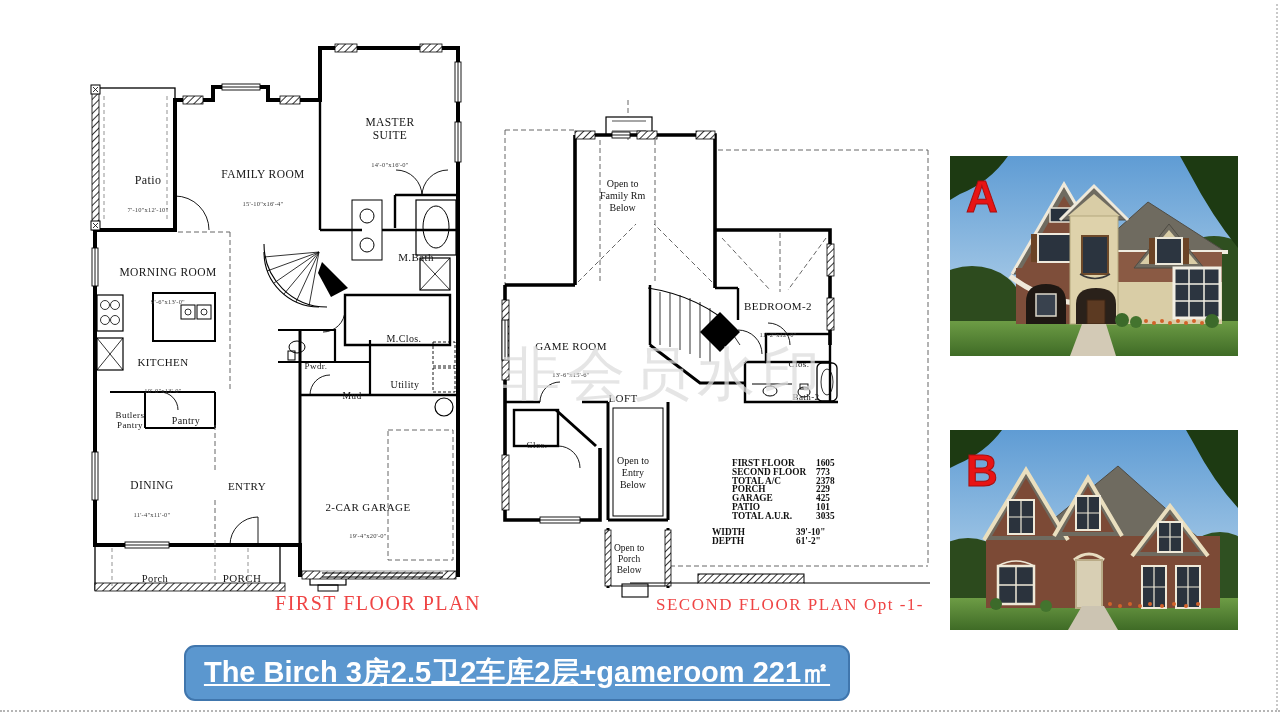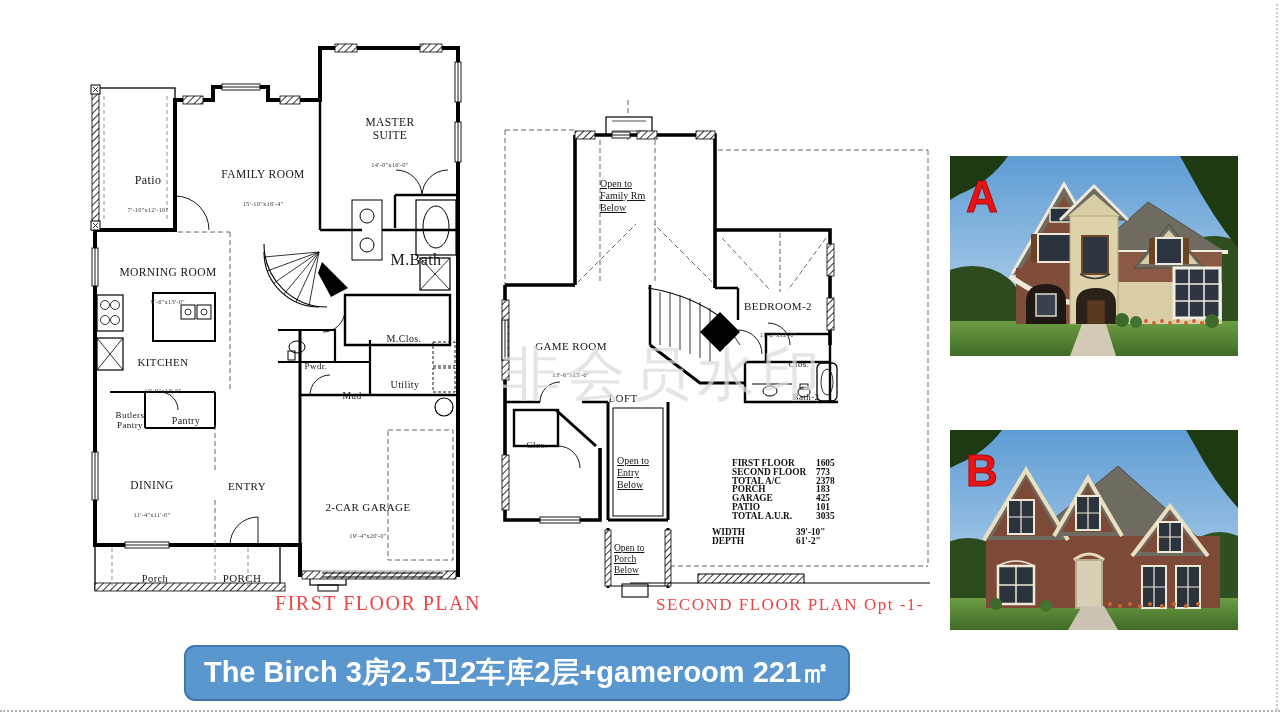--- a/index.html
+++ b/index.html
@@ -2,39 +2,39 @@
 <html><head>
 <meta charset="utf-8">
 <style>
   html,body{margin:0;padding:0;background:#fff;}
   .page{position:relative;width:1280px;height:720px;background:#fff;overflow:hidden;
         font-family:"Liberation Serif","DejaVu Serif",serif;}
   svg{display:block;}
   .linework{position:absolute;left:0;top:0;z-index:1;}
   .rlbl{position:absolute;transform:translateX(-50%);text-align:center;color:#151515;
         line-height:1.12;white-space:pre-line;z-index:3;}
-  .rlbl-left{position:absolute;text-align:left;color:#151515;line-height:1.18;
-        white-space:pre-line;z-index:3;text-decoration:underline;}
+  .rlbl-left{position:absolute;text-align:center;color:#151515;line-height:1.18;
+        white-space:pre-line;z-index:3;}
   .nm{letter-spacing:.4px;}
   .dm{font-size:6.5px;color:#3c3c3c;letter-spacing:.2px;margin-top:1px;}
   .plan-title{position:absolute;transform:translateX(-50%);color:#ef4444;letter-spacing:1.5px;
         z-index:3;white-space:nowrap;}
   .watermark{position:absolute;left:502px;top:336px;font-size:58px;color:#dcdcdc;opacity:.72;
         letter-spacing:7px;z-index:4;pointer-events:none;white-space:nowrap;}
   .stats{position:absolute;left:712px;top:459px;z-index:3;font-weight:bold;font-size:9.3px;
         color:#101010;}
   .srow{display:flex;height:8.8px;line-height:8.8px;padding-left:20px;}
   .sl{width:84px;}
   .stats2{position:absolute;left:712px;top:528px;z-index:3;font-weight:bold;font-size:9.3px;color:#101010;font-family:Liberation Serif, serif;}
   .srow2{display:flex;height:9.4px;line-height:9.4px;}
   .photo{position:absolute;left:950px;width:288px;height:200px;z-index:2;}
   .banner{position:absolute;left:184px;top:645px;width:662px;height:52px;border-radius:11px;
         display:flex;align-items:center;justify-content:center;z-index:5;
         font-family:"Liberation Sans","DejaVu Sans",sans-serif;font-weight:bold;font-size:29px;
-        white-space:nowrap;}
+        white-space:nowrap;text-decoration:underline;}
   .dot-bottom{position:absolute;left:0;width:1280px;top:710px;border-top:2px dotted #b5b5b5;z-index:6;}
   .dot-right{position:absolute;top:4px;height:706px;left:1276px;border-left:2px dotted #c9c9c9;z-index:6;}
 </style>
 </head>
 <body>
 
 <div class="page">
 
   <svg class="linework" width="1280" height="720" viewBox="0 0 1280 720">
     <defs>
@@ -229,21 +229,21 @@
   </div>
   <div class="rlbl" style="left:263px;top:150px">
     <div class="nm" style="font-size:11.5px">FAMILY ROOM</div>
     <div class="dm">15'-10"x16'-4"</div>
   </div>
   <div class="rlbl" style="left:168px;top:248px">
     <div class="nm" style="font-size:11.5px">MORNING ROOM</div>
     <div class="dm">9'-6"x13'-0"</div>
   </div>
   <div class="rlbl" style="left:416px;top:233px">
-    <div class="nm" style="font-size:16px">M.Bath</div>
+    <div class="nm" style="font-size:11px">M.Bath</div>
   </div>
   <div class="rlbl" style="left:163px;top:338px">
     <div class="nm" style="font-size:11px">KITCHEN</div>
     <div class="dm">10'-0"x13'-0"</div>
   </div>
   <div class="rlbl" style="left:404px;top:315px">
     <div class="nm" style="font-size:10px">M.Clos.</div>
   </div>
   <div class="rlbl" style="left:316px;top:343px">
     <div class="nm" style="font-size:9px">Pwdr.</div>
@@ -319,21 +319,21 @@
     <div class="srow">
         <span class="sl">SECOND FLOOR</span>
         <span>773</span>
       </div>
     <div class="srow">
         <span class="sl">TOTAL A/C</span>
         <span>2378</span>
       </div>
     <div class="srow">
         <span class="sl">PORCH</span>
-        <span>183</span>
+        <span>229</span>
       </div>
     <div class="srow">
         <span class="sl">GARAGE</span>
         <span>425</span>
       </div>
     <div class="srow">
         <span class="sl">PATIO</span>
         <span>101</span>
       </div>
     <div class="srow">

